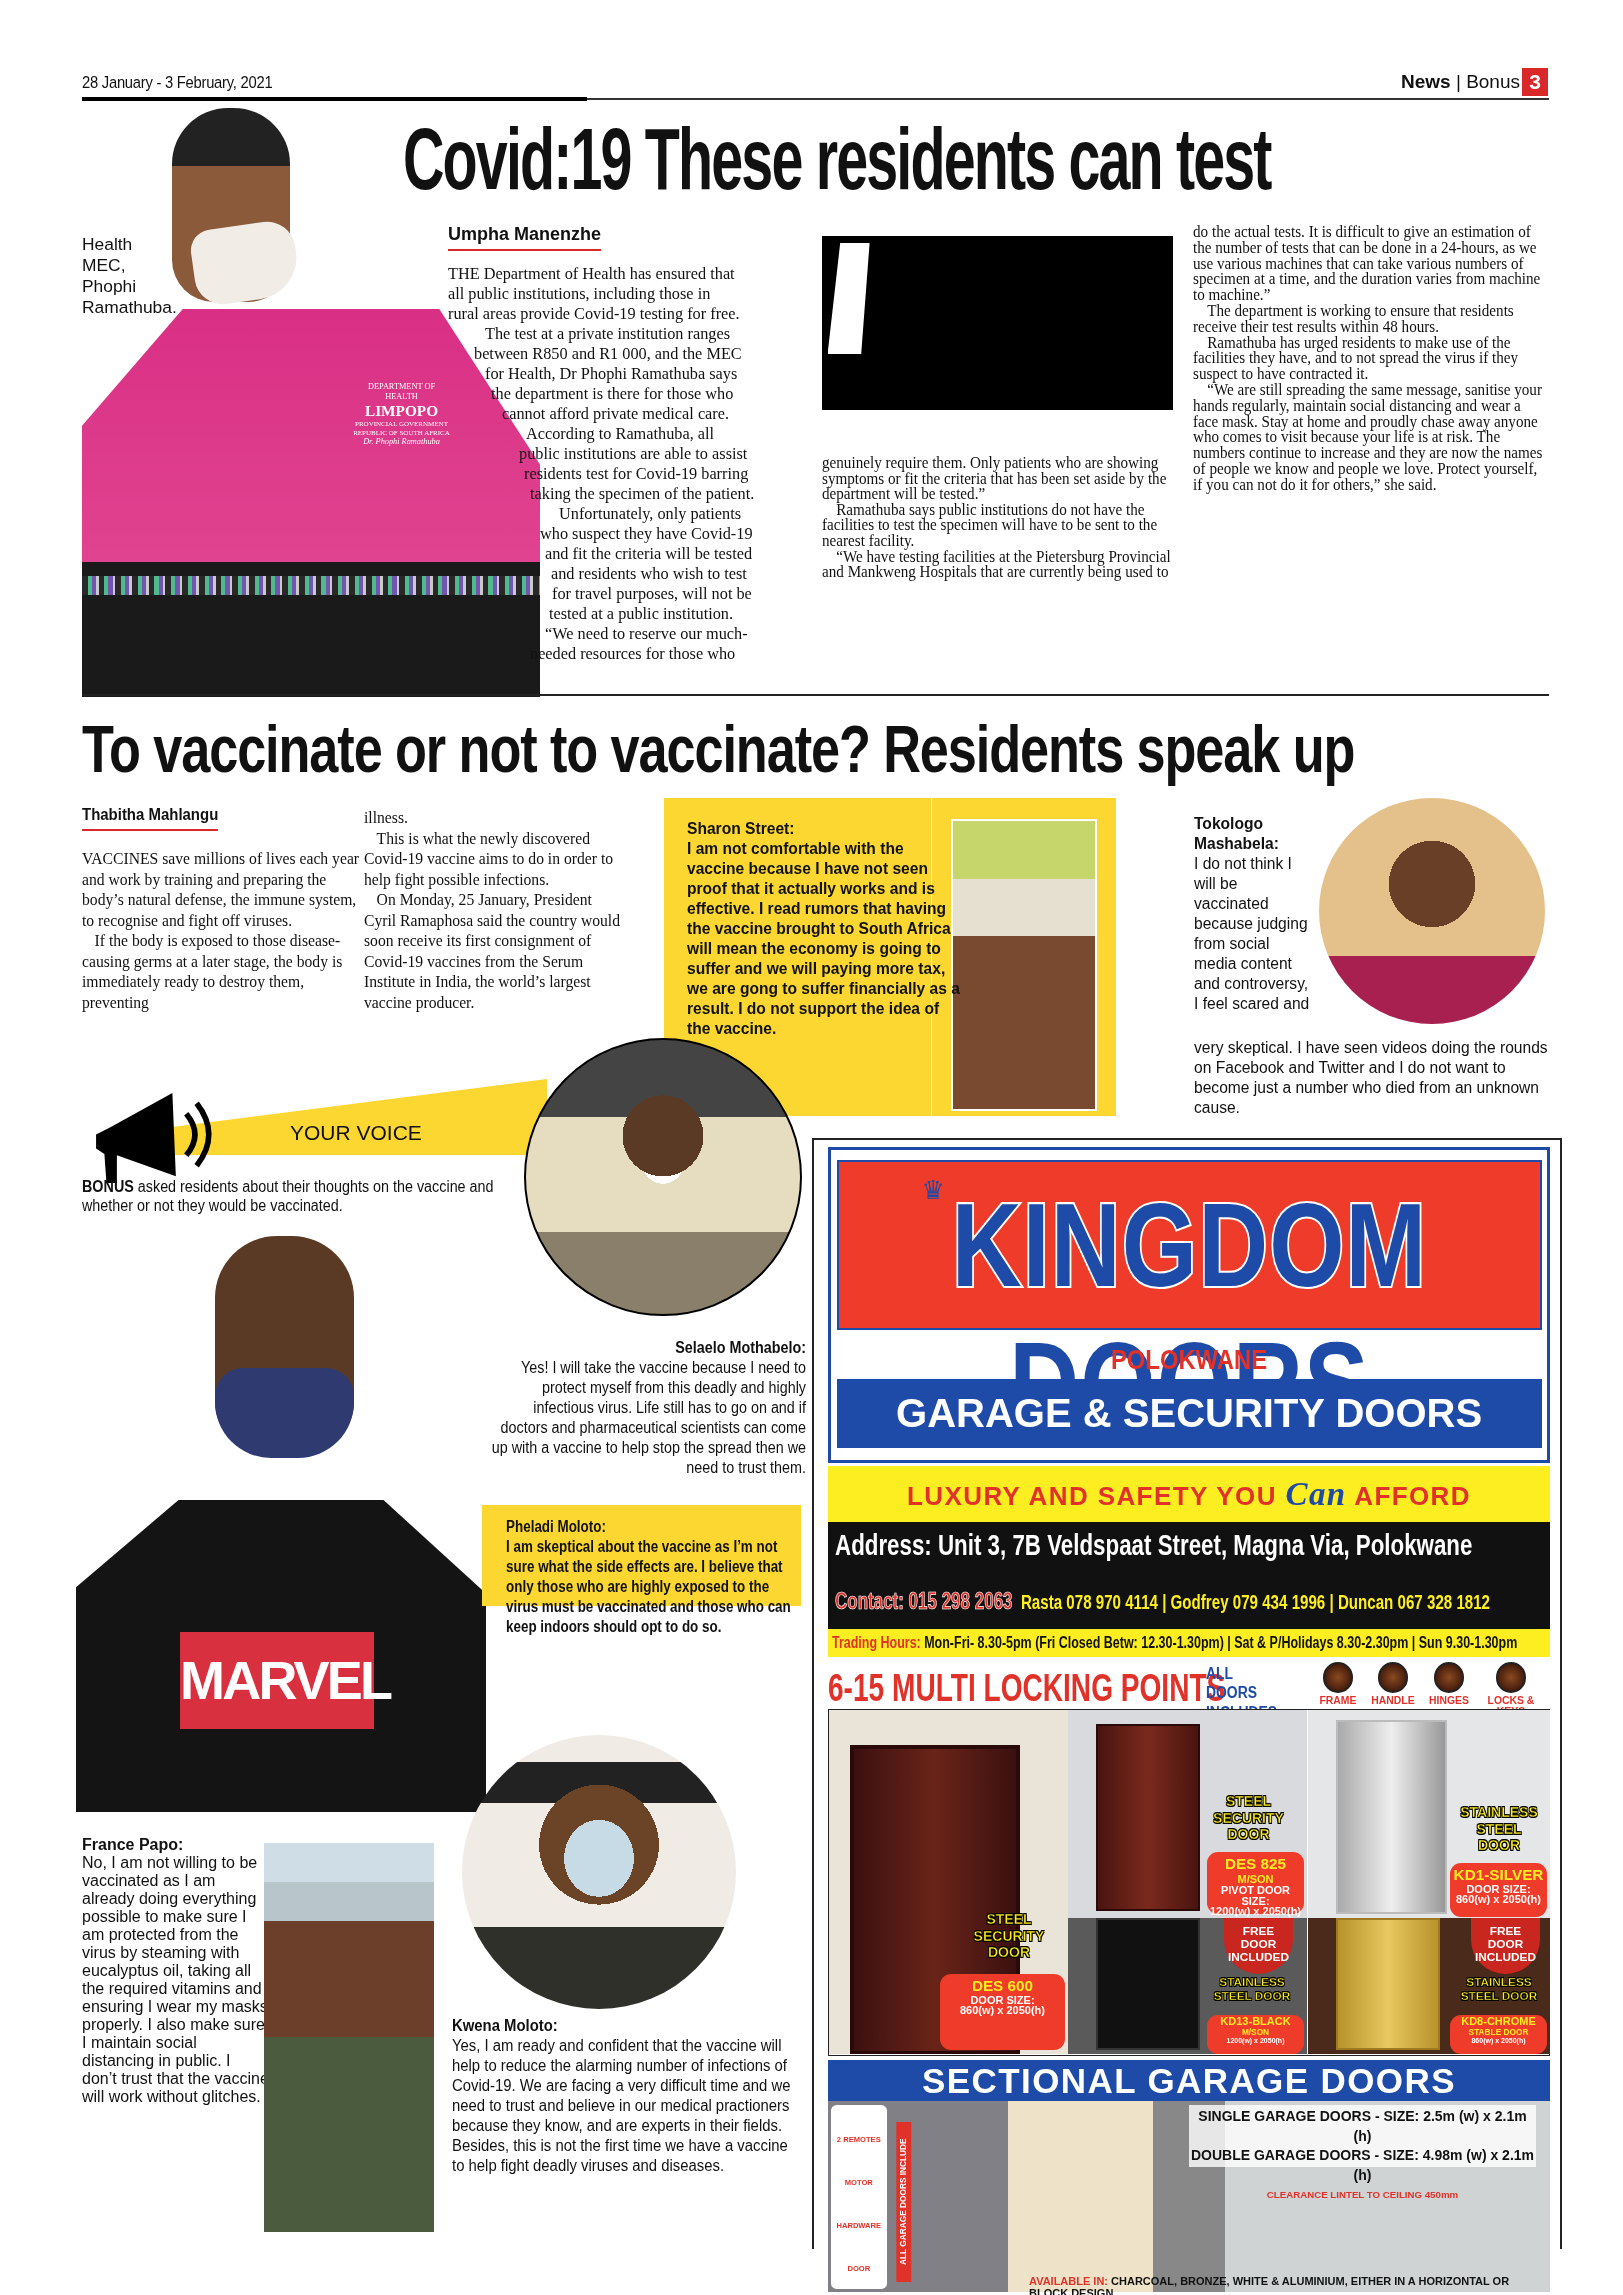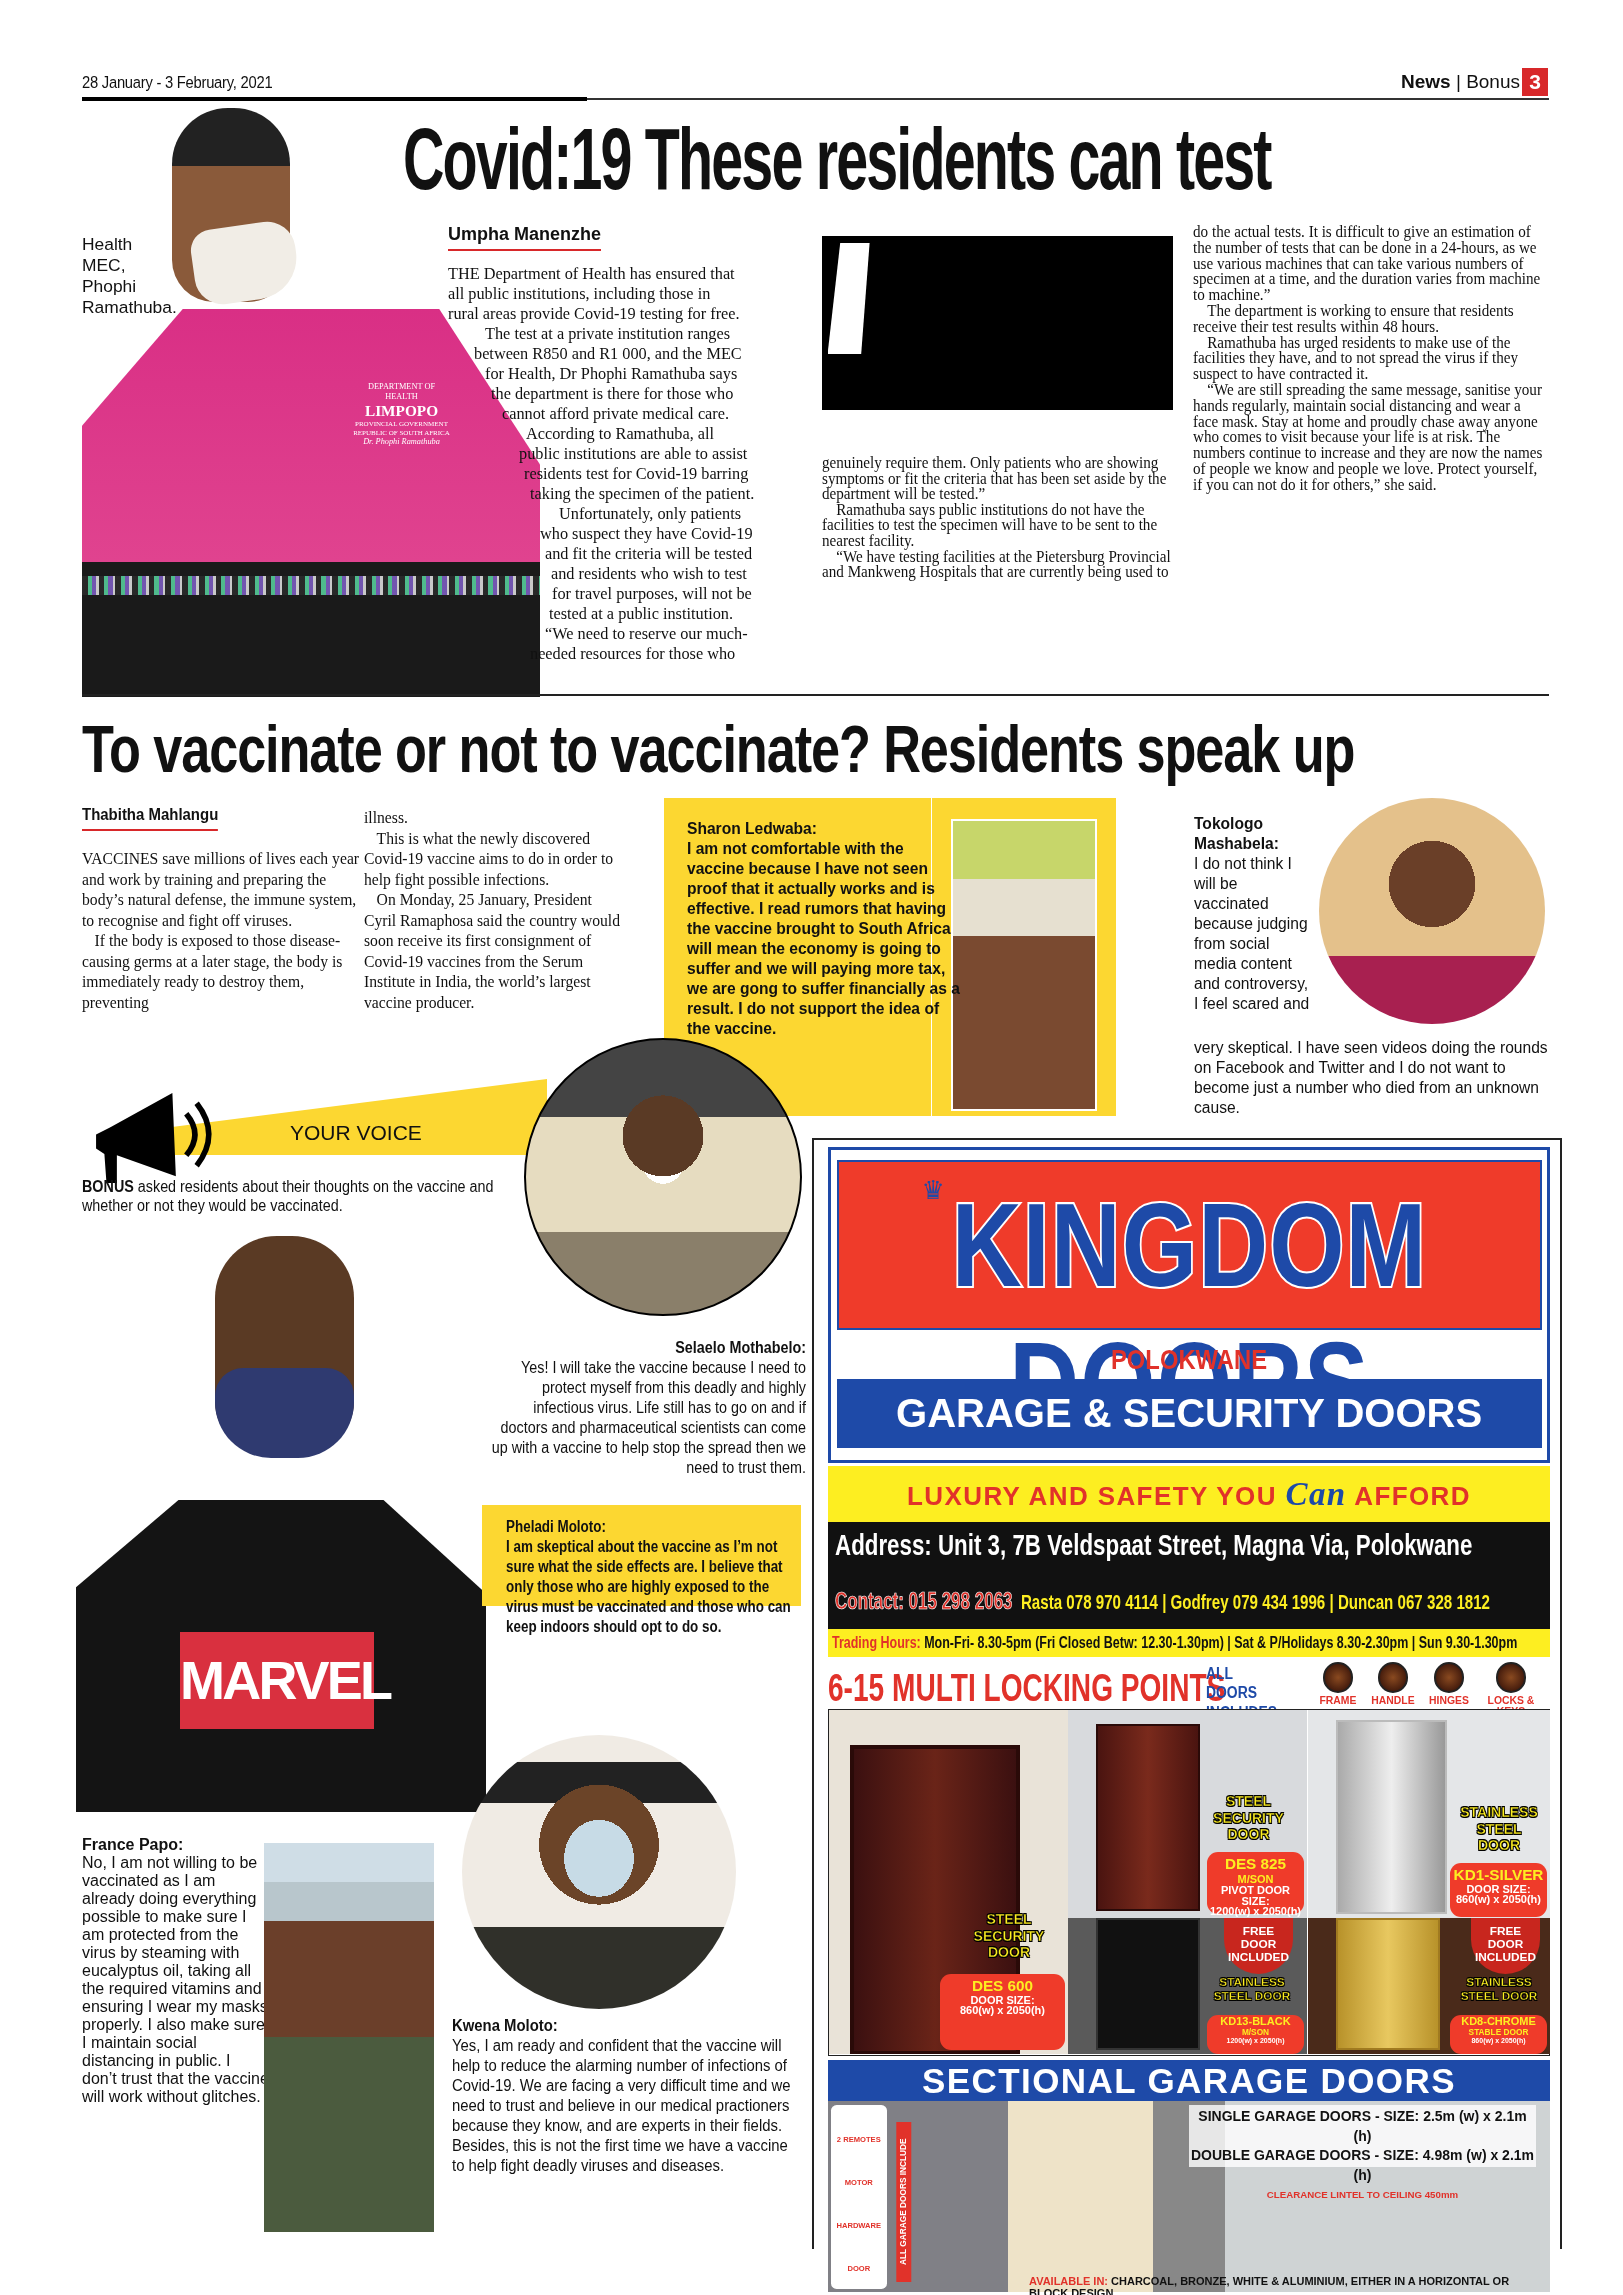--- a/index.html
+++ b/index.html
@@ -219,21 +219,21 @@
 <div class="abs art2-col2">
   <p class="noindent">illness.</p>
   <p>This is what the newly discovered Covid-19 vaccine aims to do in order to help fight possible infections.</p>
   <p>On Monday, 25 January, President Cyril Ramaphosa said the country would soon receive its first consignment of Covid-19 vaccines from the Serum Institute in India, the world’s largest vaccine producer.</p>
 </div>
 
 <div class="abs yellow box-sharon"></div>
 <div class="abs yellow box-sharon-panel"></div>
 <div class="abs box-sharon-photo"></div>
 <div class="abs sharon-text">
-  <div>Sharon Ledwaba:</div>
+  <div>Sharon Street:</div>
   <div>I am not comfortable with the vaccine because I have not seen proof that it actually works and is effective. I read rumors that having the vaccine brought to South Africa will mean the economy is going to suffer and we will paying more tax, we are gong to suffer financially as a result. I do not support the idea of the vaccine.</div>
 </div>
 
 <div class="abs tokologo-text">
   <div class="sans" style="font-weight:bold">Tokologo Mashabela:</div>
   <div>I do not think I will be vaccinated because judging from social media content and controversy, I feel scared and</div>
 </div>
 <div class="abs circle cir-tokologo"></div>
 <div class="abs tokologo-text2">very skeptical. I have seen videos doing the rounds on Facebook and Twitter and I do not want to become just a number who died from an unknown cause.</div>
 

